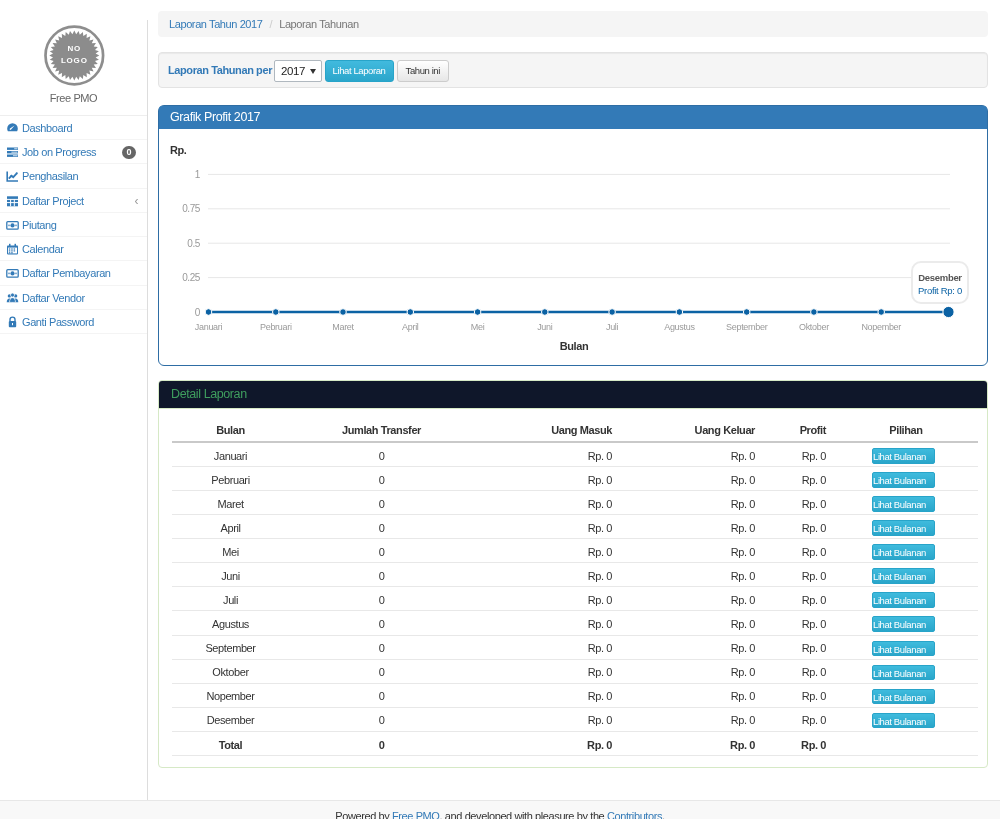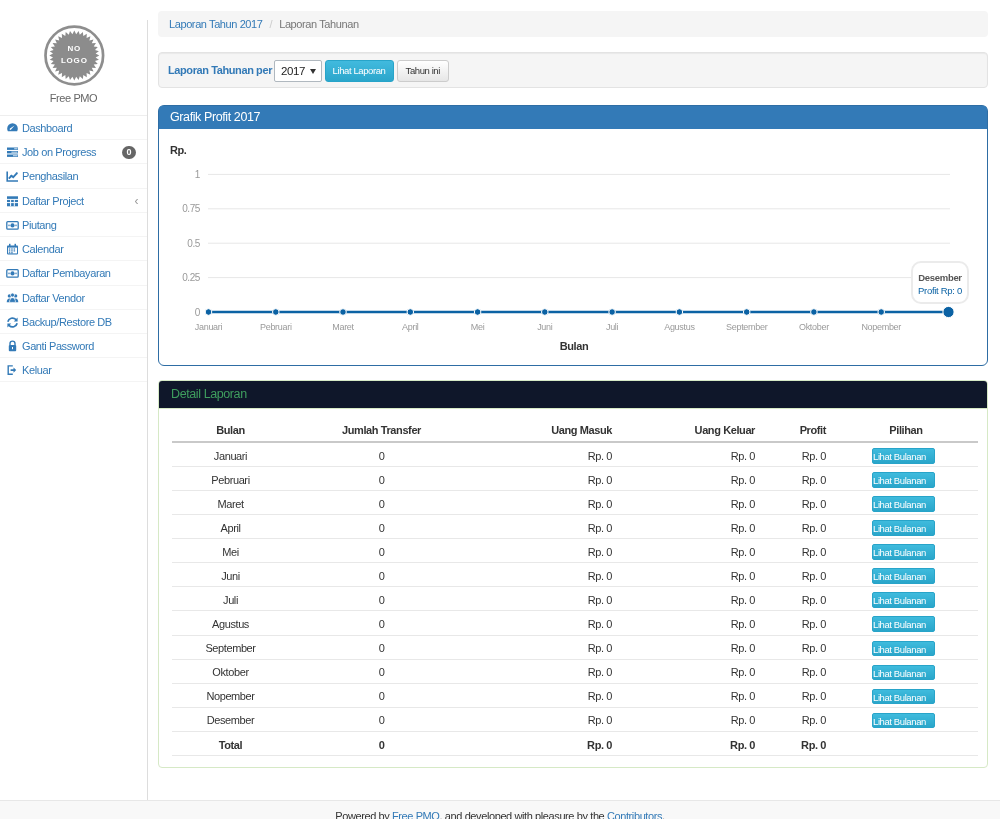--- a/index.html
+++ b/index.html
@@ -154,39 +154,25 @@
             <path d="M0.7 10.2 C0.7 7.6 2 6.4 3.4 6.4 C4.8 6.4 6.1 7.6 6.1 10.2 Z"></path>
             <path d="M6.9 10.2 C6.9 7.6 8.2 6.4 9.6 6.4 C11 6.4 12.3 7.6 12.3 10.2 Z"></path>
             <circle cx="6.5" cy="3.1" r="2" stroke="#fff" stroke-width="0.7"></circle>
             <path d="M3.5 10.4 C3.5 7.2 5 5.7 6.5 5.7 C8 5.7 9.5 7.2 9.5 10.4 Z" stroke="#fff" stroke-width="0.7"></path>
           </g>
         </svg>
         <span class="mt">Daftar Vendor</span>
       </li>
 <li>
         <svg class="mi" width="13" height="12" viewBox="0 0 13 12">
-          <path d="M11.6 1.6 L11.6 5.4 L7.8 5.4 L9.2 4 A3.9 3.9 0 0 0 2.7 5.9 L1 5.5 A5.6 5.6 0 0 1 10.4 2.8 Z" fill="#337ab7"></path>
-          <path d="M1.4 11.4 L1.4 7.6 L5.2 7.6 L3.8 9 A3.9 3.9 0 0 0 10.3 7.1 L12 7.5 A5.6 5.6 0 0 1 2.6 10.2 Z" fill="#337ab7"></path>
-        </svg>
-        <span class="mt">Backup/Restore DB</span>
-      </li>
-<li>
-        <svg class="mi" width="13" height="12" viewBox="0 0 13 12">
           <path d="M4 5 L4 3.6 A2.5 2.5 0 0 1 9 3.6 L9 5" fill="none" stroke="#337ab7" stroke-width="1.4"></path>
           <rect x="2.8" y="5" width="7.4" height="6.2" rx="0.9" fill="#337ab7"></rect>
           <rect x="6" y="7" width="1" height="2.2" fill="#fff"></rect>
         </svg>
         <span class="mt">Ganti Password</span>
-      </li>
-<li>
-        <svg class="mi" width="13" height="12" viewBox="0 0 13 12">
-          <path d="M6.8 1.2 L1.5 1.2 L1.5 11 L6.8 11 L6.8 9.6 L2.9 9.6 L2.9 2.6 L6.8 2.6 Z" fill="#337ab7"></path>
-          <path d="M7.5 3.4 L10.2 6.1 L7.5 8.8 L7.5 6.9 L4.6 6.9 L4.6 5.3 L7.5 5.3 Z" fill="#337ab7"></path>
-        </svg>
-        <span class="mt">Keluar</span>
       </li>
   </ul>
 </div>
 
 <div id="content">
   <div id="crumb"><a>Laporan Tahun 2017</a><span class="sep">/</span>Laporan Tahunan</div>
   <div id="well">
     <span class="lbl">Laporan Tahunan per</span>
     <span id="sel">
         <span class="v">2017</span>

